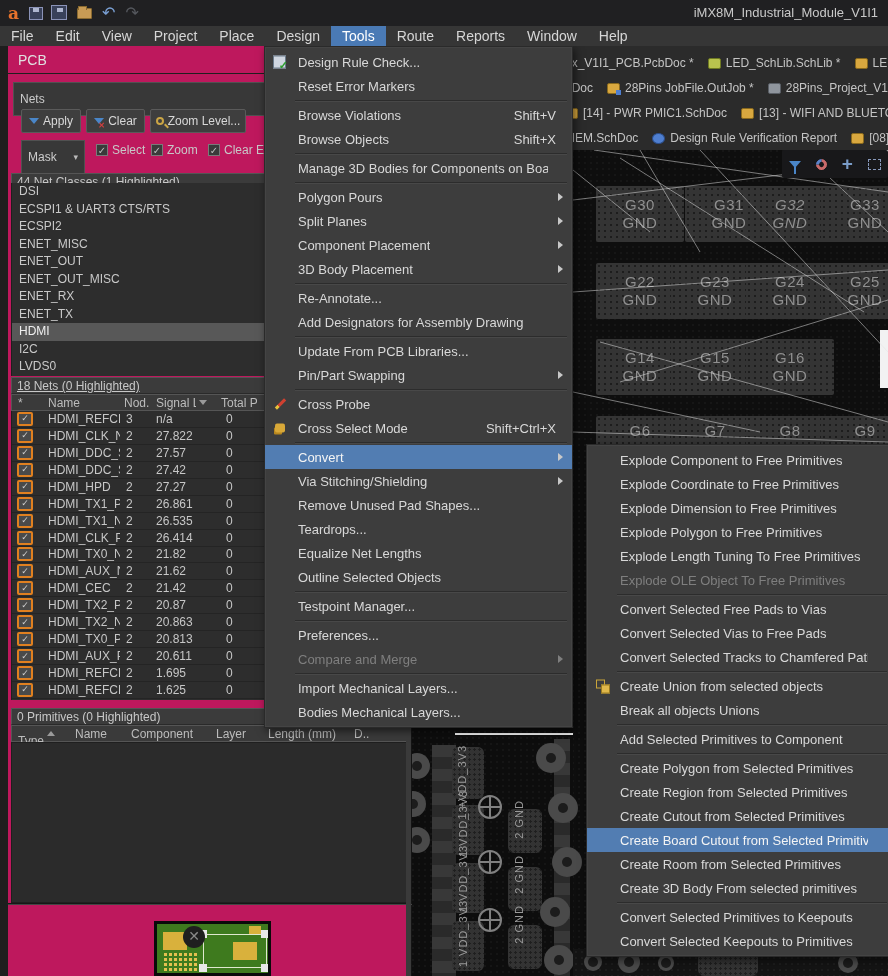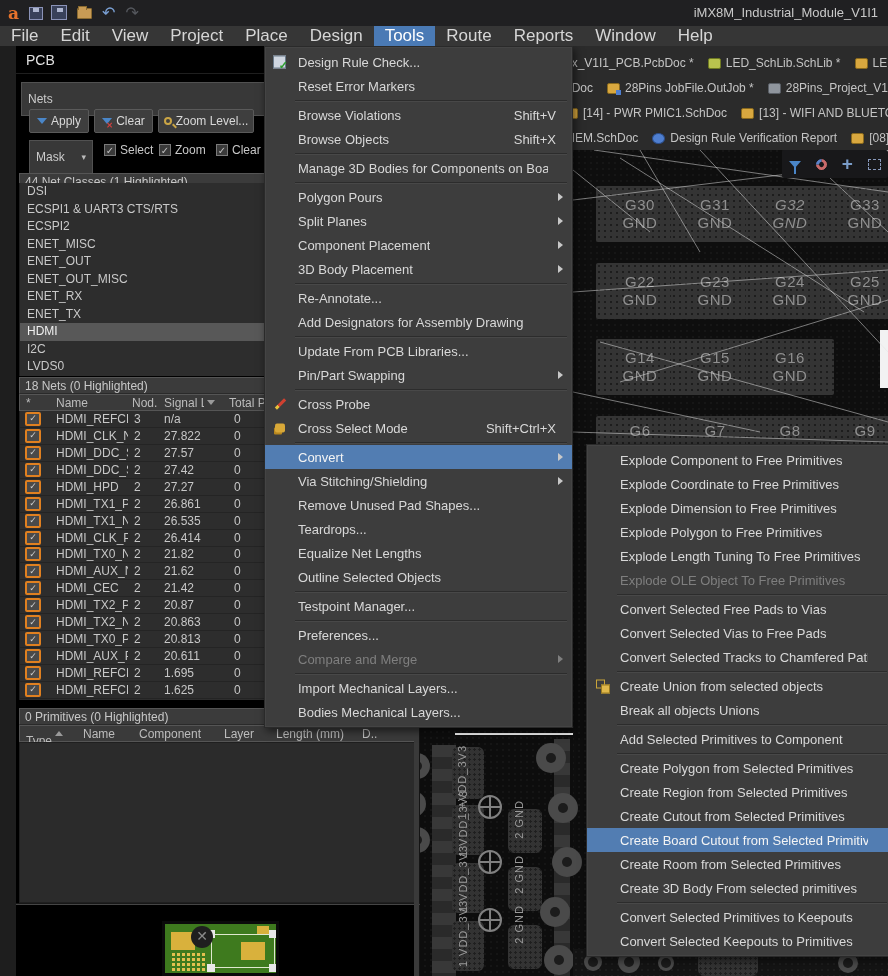--- a/index.html
+++ b/index.html
@@ -14,21 +14,21 @@
   .ic-floppy { width:14px; height:13px; background:#39415a; border:1px solid #8b93b8; position:relative; }
   .ic-floppy::after { content:""; position:absolute; left:3px; top:0; width:6px; height:4px; background:#aeb6cf; }
   .ic-floppy.multi::before { content:""; position:absolute; left:-3px; top:-3px; width:14px; height:13px; border:1px solid #8b93b8; background:#39415a; }
   .ic-folder { width:15px; height:11px; background:#c89b55; border:1px solid #8a6a30; border-radius:1px; position:relative; }
   .ic-folder::after { content:""; position:absolute; left:0; top:-3px; width:7px; height:3px; background:#c89b55; border:1px solid #8a6a30; border-bottom:none; }
   .ic-undo { color:#7aa0d4; font-size:16px; line-height:16px; }
   .ic-redo { color:#55585e; font-size:16px; line-height:16px; }
 
   
   .menubar { position:absolute; left:0; top:26px; width:888px; height:20px; background:#363636; display:flex; align-items:stretch; z-index:20; }
-  .mb-item { padding:2px 11px; font-size:17px; color:#d6d6d6; display:flex; align-items:center; }
+  .mb-item { padding:2px 11px; font-size:14px; color:#d6d6d6; display:flex; align-items:center; }
   .mb-item.active { background:#4a7ab5; color:#fff; }
 
   
   .canvas { position:absolute; left:264px; top:46px; width:624px; height:930px; background-color:#0e0e0e;
             background-image:radial-gradient(rgba(255,255,255,0.03) 1px, transparent 1px); background-size:6px 6px; z-index:1; }
   .tabs-area { position:absolute; left:264px; top:46px; width:624px; height:104px; background:#2b2b2b; z-index:2; overflow:hidden; }
   .tab-row { position:absolute; left:301px; display:flex; align-items:center; gap:14px; height:20px; white-space:nowrap; }
   .tab { display:flex; align-items:center; gap:5px; color:#c4c4c4; font-size:12px; }
   .tab-ic { display:none; width:13px; height:11px; border-radius:2px; }
   .tab-ic.schlib-icon { display:inline-block; background:#b9c34e; border:1px solid #6f7a22; }
@@ -56,21 +56,21 @@
             background:linear-gradient(#808080,#808080) center/2px 30px no-repeat, linear-gradient(#808080,#808080) center/30px 2px no-repeat; }
   .notch-strip { position:absolute; background:repeating-linear-gradient(180deg,#383838 0 12px,#2a2a2a 12px 24px); }
   .vlabel { position:absolute; writing-mode:vertical-rl; transform:rotate(180deg); color:#9a9a9a; font-size:11px; letter-spacing:1px; white-space:nowrap; }
   .slider-pill { position:absolute; left:430px; top:726px; width:58px; height:16px; background:#e4e4e4; border:2px solid #fafafa; border-radius:9px; }
   .slider-line { position:absolute; left:455px; top:733px; width:118px; height:2px; background:#f0f0f0; }
   .tan-via { position:absolute; left:402px; top:724px; width:26px; height:26px; border-radius:50%; background:#e8dcc0; border:7px solid #c9b089; }
   .white-chip { position:absolute; background:#f2f2f2; }
   .pad-rect { position:absolute; background-color:#333; background-image:radial-gradient(rgba(0,0,0,0.4) 1px, transparent 1.4px); background-size:5px 5px; border-radius:6px; }
 
   
-  .left-panel { position:absolute; left:16px; top:46px; width:404px; height:930px; background:#000000; z-index:5; border-right:1px solid #141414; }
+  .left-panel { position:absolute; left:8px; top:46px; width:404px; height:930px; background:#be185d; z-index:5; border-right:1px solid #141414; }
   .panel-title { position:absolute; left:0; top:0; width:100%; height:28px; color:#e0e0e0; font-size:14px; padding:6px 10px; border-bottom:1px solid #1f1f1f; }
   .combo { position:absolute; background:#383838; border:1px solid #515151; color:#cccccc; font-size:12px; display:flex; align-items:center; padding:16px 6px; }
   .btn { position:absolute; height:24px; background:#3e3e3e; border:1px solid #5a5a5a; border-radius:2px; color:#d8d8d8; font-size:12px; display:flex; align-items:center; justify-content:center; gap:4px; }
   .funnel-blue { width:0; height:0; border-left:5px solid transparent; border-right:5px solid transparent; border-top:6px solid #4a86c8; }
   .funnel-x { position:relative; width:0; height:0; border-left:5px solid transparent; border-right:5px solid transparent; border-top:6px solid #4a86c8; }
   .funnel-x::after { content:"✕"; position:absolute; left:-1px; top:-3px; color:#d04040; font-size:8px; font-weight:bold; }
   .magnifier { width:8px; height:8px; border:2px solid #caa545; border-radius:50%; position:relative; }
   .magnifier::after { content:""; position:absolute; left:6px; top:6px; width:5px; height:2px; background:#caa545; transform:rotate(45deg); }
   .chk { display:flex; align-items:center; gap:4px; position:absolute; color:#c8c8c8; font-size:12px; }
   .chk-box { width:12px; height:12px; background:#3a3a3a; border:1px solid #7a7a7a; color:#c0c0c0; font-size:10px; line-height:11px; text-align:center; }
@@ -207,21 +207,21 @@
         <line x1="166" y1="714" x2="309" y2="854"></line>
           <line x1="196" y1="914" x2="309" y2="756"></line>
         <line x1="150" y1="760" x2="280" y2="690"></line>
       </g>
     </svg>
 
     <div class="gnd-pad" style="left:332px; top:140px;">
       <span>G30</span>
       <span>GND</span>
     </div>
-    <div class="gnd-pad" style="left:407px; top:140px;">
+    <div class="gnd-pad" style="left:421px; top:140px;">
       <span>G31</span>
       <span>GND</span>
     </div>
     <div class="gnd-pad" style="left:482px; top:140px;font-style:italic;">
       <span>G32</span>
       <span>GND</span>
     </div>
     <div class="gnd-pad" style="left:557px; top:140px;">
       <span>G33</span>
       <span>GND</span>
@@ -463,21 +463,21 @@
 
         <div class="nc-row">
           <span>I2C</span>
         </div>
 
         <div class="nc-row">
           <span>LVDS0</span>
         </div>
       </div>
 
-    <div class="list-header" style="top:331px;">18 Nets (0 Highlighted)</div>
+    <div class="list-header" style="top:331px;text-decoration:underline;">18 Nets (0 Highlighted)</div>
     <div class="thead" style="left:3px; top:348px; width:257px; height:17px;">
       <span style="width:36px; padding-left:6px;">*</span>
       <span style="width:72px;">Name</span>
       <span style="width:30px; padding-left:4px;">Nod...</span>
       <span style="width:46px; padding-left:6px;">Signal L...</span>
       <span class="sort-down"></span>
       <span style="width:50px; padding-left:14px;">Total Pi...</span>
     </div>
     <div class="net-list">
 

